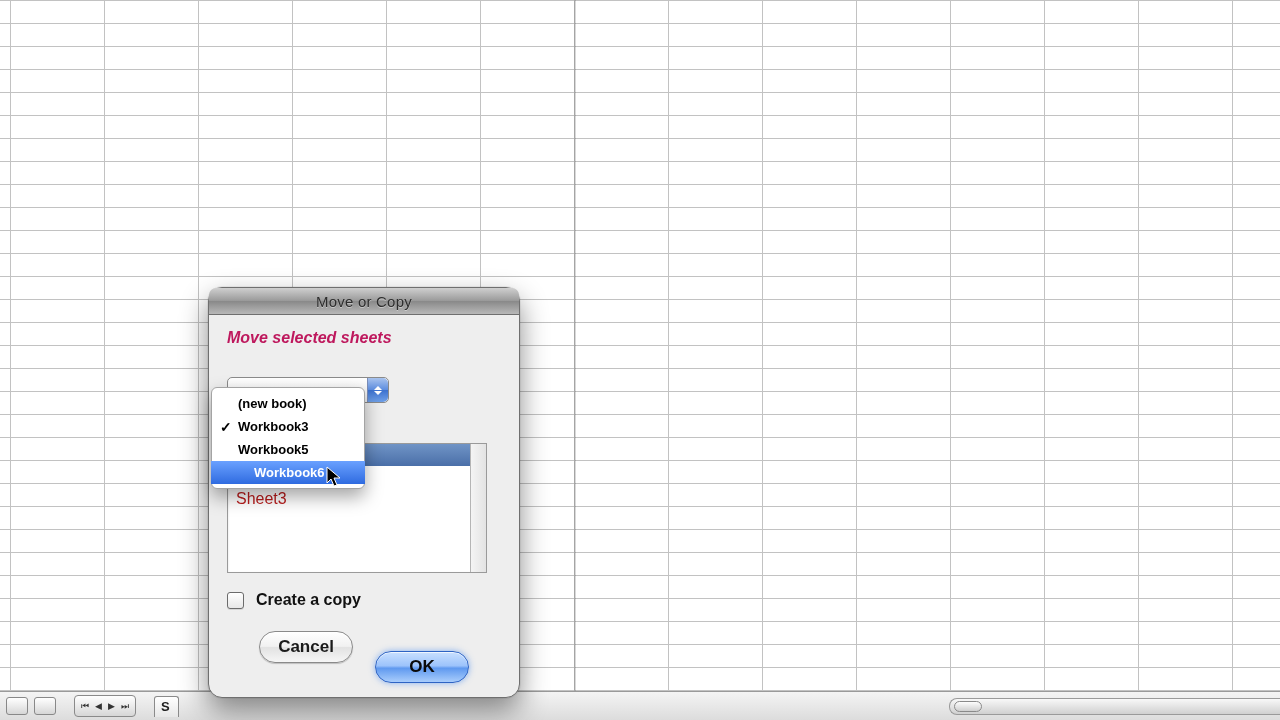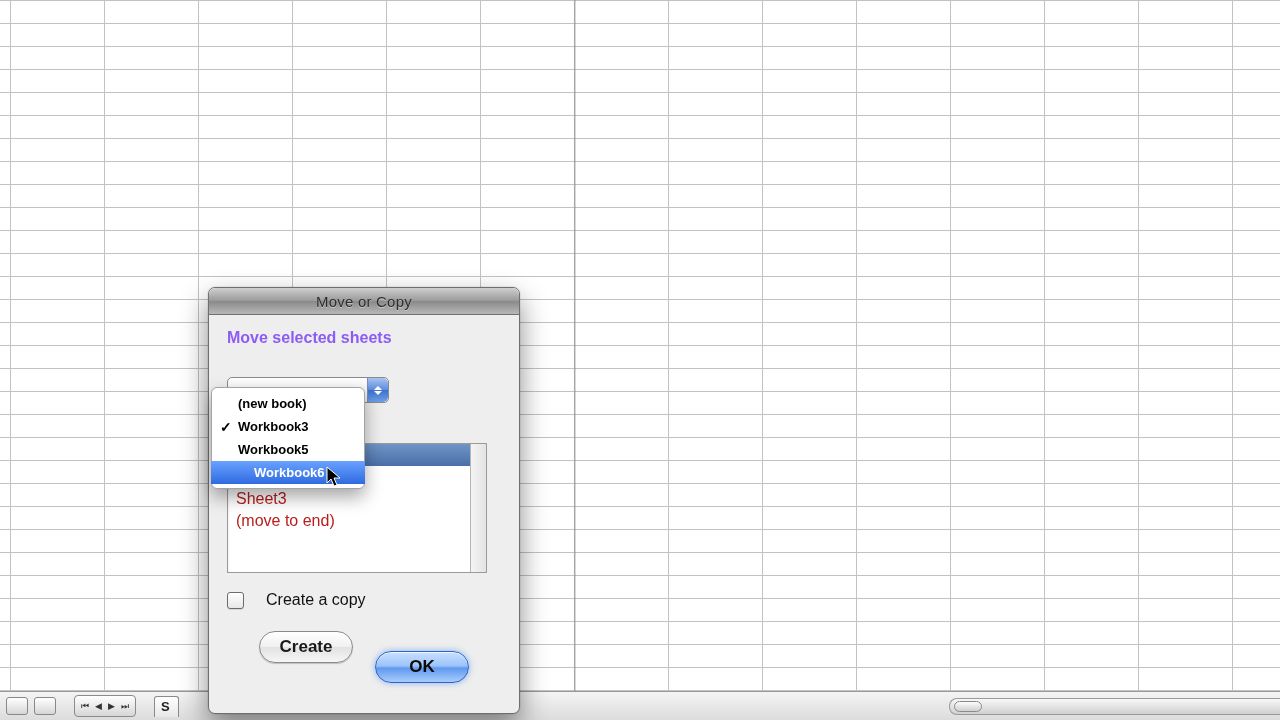--- a/index.html
+++ b/index.html
@@ -111,23 +111,23 @@
   }
 
   
   .dialog {
     position: absolute;
     left: 208px;
     top: 287px;
     width: 310px;
     background: #eeeeee;
     border: 1px solid #6f6f6f;
-    border-radius: 7px;
+    border-radius: 14px;
     box-shadow: 0 12px 28px rgba(0,0,0,0.45), 0 0 0 1px rgba(0,0,0,0.05);
-    padding-bottom: 30px;
+    padding-bottom: 14px;
   }
   .titlebar {
     height: 26px;
     border-radius: 7px 7px 0 0;
     background: linear-gradient(#cfcfcf,#9b9b9b 48%, #8a8a8a 52%, #b8b8b8);
     border-bottom: 1px solid #6f6f6f;
     display: flex;
     align-items: center;
     justify-content: center;
     font-size: 15px;
@@ -135,22 +135,23 @@
     text-shadow: 0 1px 0 rgba(255,255,255,0.4);
     font-weight: 500;
     letter-spacing: 0.2px;
   }
   .dlg-body {
     padding: 14px 18px 0 18px;
   }
   .section-label {
     font-weight: 700;
     font-size: 16px;
-    color: #8b5cf6;
+    color: #be185d;
     margin-bottom: 23px;
+    font-style: italic;
   }
 
   
   .popup-field {
     position: relative;
     height: 24px;
     width: 160px;
     border: 1px solid #8a8a8a;
     border-radius: 5px;
     background: linear-gradient(#ffffff,#ebebeb);
@@ -254,23 +255,24 @@
     width: 15px;
     border-left: 1px solid #b5b5b5;
     background: linear-gradient(to right,#f4f4f4,#e3e3e3);
   }
 
   
   .chk-row {
     margin-top: 18px;
     display: flex;
     align-items: center;
-    gap: 22px;
+    gap: 12px;
     font-size: 16px;
     color: #111;
+    font-weight: bold;
   }
   .chk {
     width: 15px; height: 15px;
     border: 1px solid #6b6b6b;
     border-radius: 3px;
     background: linear-gradient(#ffffff,#e7e7e7);
     box-shadow: inset 0 1px 0 #fff, 0 1px 0 rgba(0,0,0,0.1);
   }
 
   
@@ -332,31 +334,30 @@
           <div class="tri-up"></div>
             <div class="tri-down"></div>
         </div>
       </div>
     </div>
 
     <div class="sheet-list" style="margin-top:42px;">
       <div class="row sel">Sheet1</div>
       <div class="row">Sheet2</div>
       <div class="row">Sheet3</div>
-      <div class="row">(move to end)</div>
       <div class="vtrack"></div>
     </div>
 
     <div class="chk-row">
       <div class="chk"></div>
       <span>Create a copy</span>
     </div>
 
     <div class="btn-row">
-      <div class="btn">Create</div>
+      <div class="btn">Cancel</div>
       <div class="btn primary">OK</div>
     </div>
   </div>
 </div>
 
 <div class="dropdown">
   <div class="dd-item">(new book)</div>
   <div class="dd-item checked">Workbook3</div>
   <div class="dd-item">Workbook5</div>
   <div class="dd-item hl">Workbook6</div>

